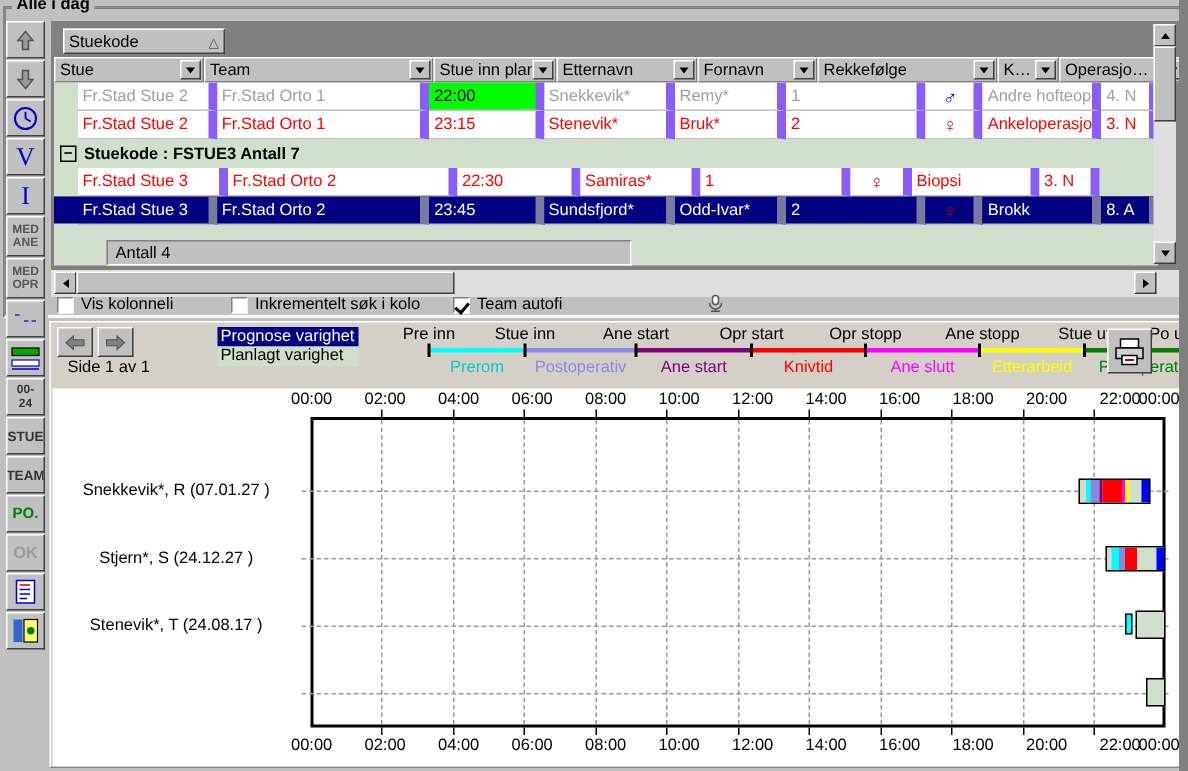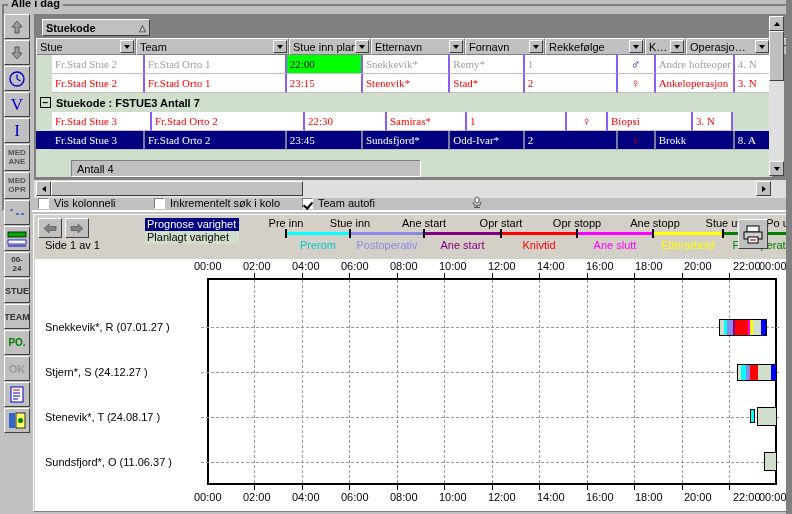--- a/index.html
+++ b/index.html
@@ -30,21 +30,21 @@
     box-sizing:border-box;display:flex;align-items:center;justify-content:center;
     font-size:8px;line-height:8px;text-align:center;font-weight:bold;color:#555;
     position:relative;overflow:hidden;}
   .vbtn.tall{height:27px;}
   .vbtn svg{display:block;}
   .vbtn .two{font-size:8px;line-height:8.5px;}
 
   
   .gridwrap{position:absolute;left:34px;top:14px;width:752px;height:180px;
     background:#808080;border:1px solid #808080;box-sizing:border-box;}
-  .sortbar{position:absolute;left:1px;top:1px;width:736px;height:22px;background:#808080;font-weight:bold;}
+  .sortbar{position:absolute;left:1px;top:1px;width:736px;height:22px;background:#808080;}
   .sortchip{position:absolute;left:6px;top:3px;width:108px;height:17px;
     background:#c0c0c0;border:1px solid #fff;border-right-color:#404040;
     border-bottom-color:#404040;box-sizing:border-box;
     display:flex;align-items:center;padding:0 3px;font-size:11px;}
   .sortchip .lbl{flex:1;}
   .sortchip .asc{font-size:9px;color:#555;}
 
   .hdrrow{position:absolute;left:1px;top:23px;height:17px;display:flex;}
   .hcell{background:#c0c0c0;border:1px solid #fff;border-right-color:#808080;
     border-bottom-color:#808080;box-sizing:border-box;height:17px;
@@ -54,23 +54,23 @@
   .dropbtn{width:14px;height:13px;margin-right:1px;background:#c0c0c0;
     border:1px solid #fff;border-right-color:#404040;border-bottom-color:#404040;
     box-sizing:border-box;display:flex;align-items:center;justify-content:center;flex:none;}
   .dropbtn i{display:block;width:0;height:0;border-left:3px solid transparent;
     border-right:3px solid transparent;border-top:4px solid #000;}
 
   .rowsarea{position:absolute;left:1px;top:40px;width:736px;height:122px;
     background:#cfdfcb;overflow:hidden;}
   .drow{height:19px;display:flex;align-items:stretch;}
   .drow.selected{background:#000080;color:#fff;}
-  .dcell{border-right:2px solid #8b5cf6;border-bottom:1px solid #c0c0c0;
+  .dcell{border-right:6px solid #8b5cf6;border-bottom:1px solid #c0c0c0;
     box-sizing:border-box;display:flex;align-items:center;padding-left:3px;
-    font-size:11px;white-space:nowrap;overflow:hidden;background:#fff;font-family:Liberation Serif, serif;}
+    font-size:11px;white-space:nowrap;overflow:hidden;background:#fff;}
   .drow.selected .dcell{background:#000080;color:#fff;border-right-color:#7a7a9e;}
   .dcell.gray{color:#a0a0a0;}
   .dcell.red{color:#ff0000;}
   .dcell.green{background:#00ff00;color:#000;}
   .dcell.ctr{justify-content:center;padding-left:0;}
   .indent{width:16px;background:#cfdfcb;flex:none;border-bottom:1px solid #cfdfcb;}
   .drow.selected .indent{background:#000080;}
 
   .grouprow{height:19px;display:flex;align-items:center;background:#cfdfcb;
     font-weight:bold;font-size:11px;padding-left:4px;}
@@ -143,21 +143,21 @@
   .phase-lbl{position:absolute;top:22px;height:13px;line-height:13px;font-size:11px;
     white-space:nowrap;text-align:center;}
 
   .printbtn{position:absolute;left:704px;top:4px;width:30px;height:30px;
     background:#c0c0c0;border:1px solid #fff;border-right-color:#404040;
     border-bottom-color:#404040;box-sizing:border-box;
     display:flex;align-items:center;justify-content:center;}
 
   .plotwrap{position:absolute;left:1px;top:44px;width:751px;height:252px;background:#fff;}
   .axlbl{position:absolute;font-size:11px;white-space:nowrap;}
-  .ylbl{position:absolute;font-size:11px;white-space:nowrap;text-align:left;}
+  .ylbl{position:absolute;font-size:11px;white-space:nowrap;text-align:center;}
   .plotframe{position:absolute;border:2px solid #000;box-sizing:border-box;background:#fff;}
   .gline{position:absolute;border-left:1px dashed #999;}
   .hline{position:absolute;border-top:1px dashed #999;}
   .tickmark{position:absolute;width:1px;background:#000;}
 
   .bar{position:absolute;border:1px solid #000;box-sizing:border-box;
     background:#cfdfcb;overflow:hidden;display:flex;}
   .seg{height:100%;}
 
   .rsb{position:absolute;right:0;top:0;width:6px;height:514px;background:#808080;}
@@ -297,21 +297,21 @@
         <span class="dropbtn">
             <i></i>
           </span>
       </div>
       <div class="hcell" style="width:80px">
         <span class="txt">Fornavn</span>
         <span class="dropbtn">
             <i></i>
           </span>
       </div>
-      <div class="hcell" style="width:100px">
+      <div class="hcell" style="width:120px">
         <span class="txt">Rekkefølge</span>
         <span class="dropbtn">
             <i></i>
           </span>
       </div>
       <div class="hcell" style="width:41px">
         <span class="txt">K…</span>
         <span class="dropbtn">
             <i></i>
           </span>
@@ -343,21 +343,21 @@
         <div class="dcell gray" style="width:85px">Andre hofteoper</div>
         <div class="dcell gray" style="width:40px">4. N</div>
       </div>
 
       <div class="drow">
         <div class="indent"></div>
         <div class="dcell red" style="width:100px">Fr.Stad Stue 2</div>
         <div class="dcell red" style="width:153px">Fr.Stad Orto 1</div>
         <div class="dcell red" style="width:82px">23:15</div>
         <div class="dcell red" style="width:94px">Stenevik*</div>
-        <div class="dcell red" style="width:80px">Stad*</div>
+        <div class="dcell red" style="width:80px">Bruk*</div>
         <div class="dcell red" style="width:100px">2</div>
         <div class="dcell ctr" style="width:41px">
           <span class="sexicon female">♀</span>
         </div>
         <div class="dcell red" style="width:85px">Ankeloperasjon</div>
         <div class="dcell red" style="width:40px">3. N</div>
       </div>
 
       <div class="grouprow">
         <span class="expander">−</span>
@@ -540,21 +540,20 @@
       <div class="axlbl" style="left:502px;top:232px;">14:00</div>
       <div class="axlbl" style="left:551px;top:232px;">16:00</div>
       <div class="axlbl" style="left:600px;top:232px;">18:00</div>
       <div class="axlbl" style="left:649px;top:232px;">20:00</div>
       <div class="axlbl" style="left:698px;top:232px;">22:00</div>
       <div class="axlbl" style="left:724px;top:232px;">00:00</div>
 
       <div class="ylbl" style="left:10px;top:62px;width:145px;">Snekkevik*, R (07.01.27 )</div>
       <div class="ylbl" style="left:10px;top:107px;width:145px;">Stjern*, S (24.12.27 )</div>
       <div class="ylbl" style="left:10px;top:152px;width:145px;">Stenevik*, T (24.08.17 )</div>
-      <div class="ylbl" style="left:10px;top:197px;width:145px;">Sundsfjord*, O (11.06.37 )</div>
 
       <div class="plotframe" style="left:172px;top:19px;width:570px;height:207px;"></div>
 
       <div class="gline" style="left:219px;top:21px;height:203px;"></div>
       <div class="gline" style="left:267px;top:21px;height:203px;"></div>
       <div class="gline" style="left:314px;top:21px;height:203px;"></div>
       <div class="gline" style="left:362px;top:21px;height:203px;"></div>
       <div class="gline" style="left:409px;top:21px;height:203px;"></div>
       <div class="gline" style="left:457px;top:21px;height:203px;"></div>
       <div class="gline" style="left:504px;top:21px;height:203px;"></div>

